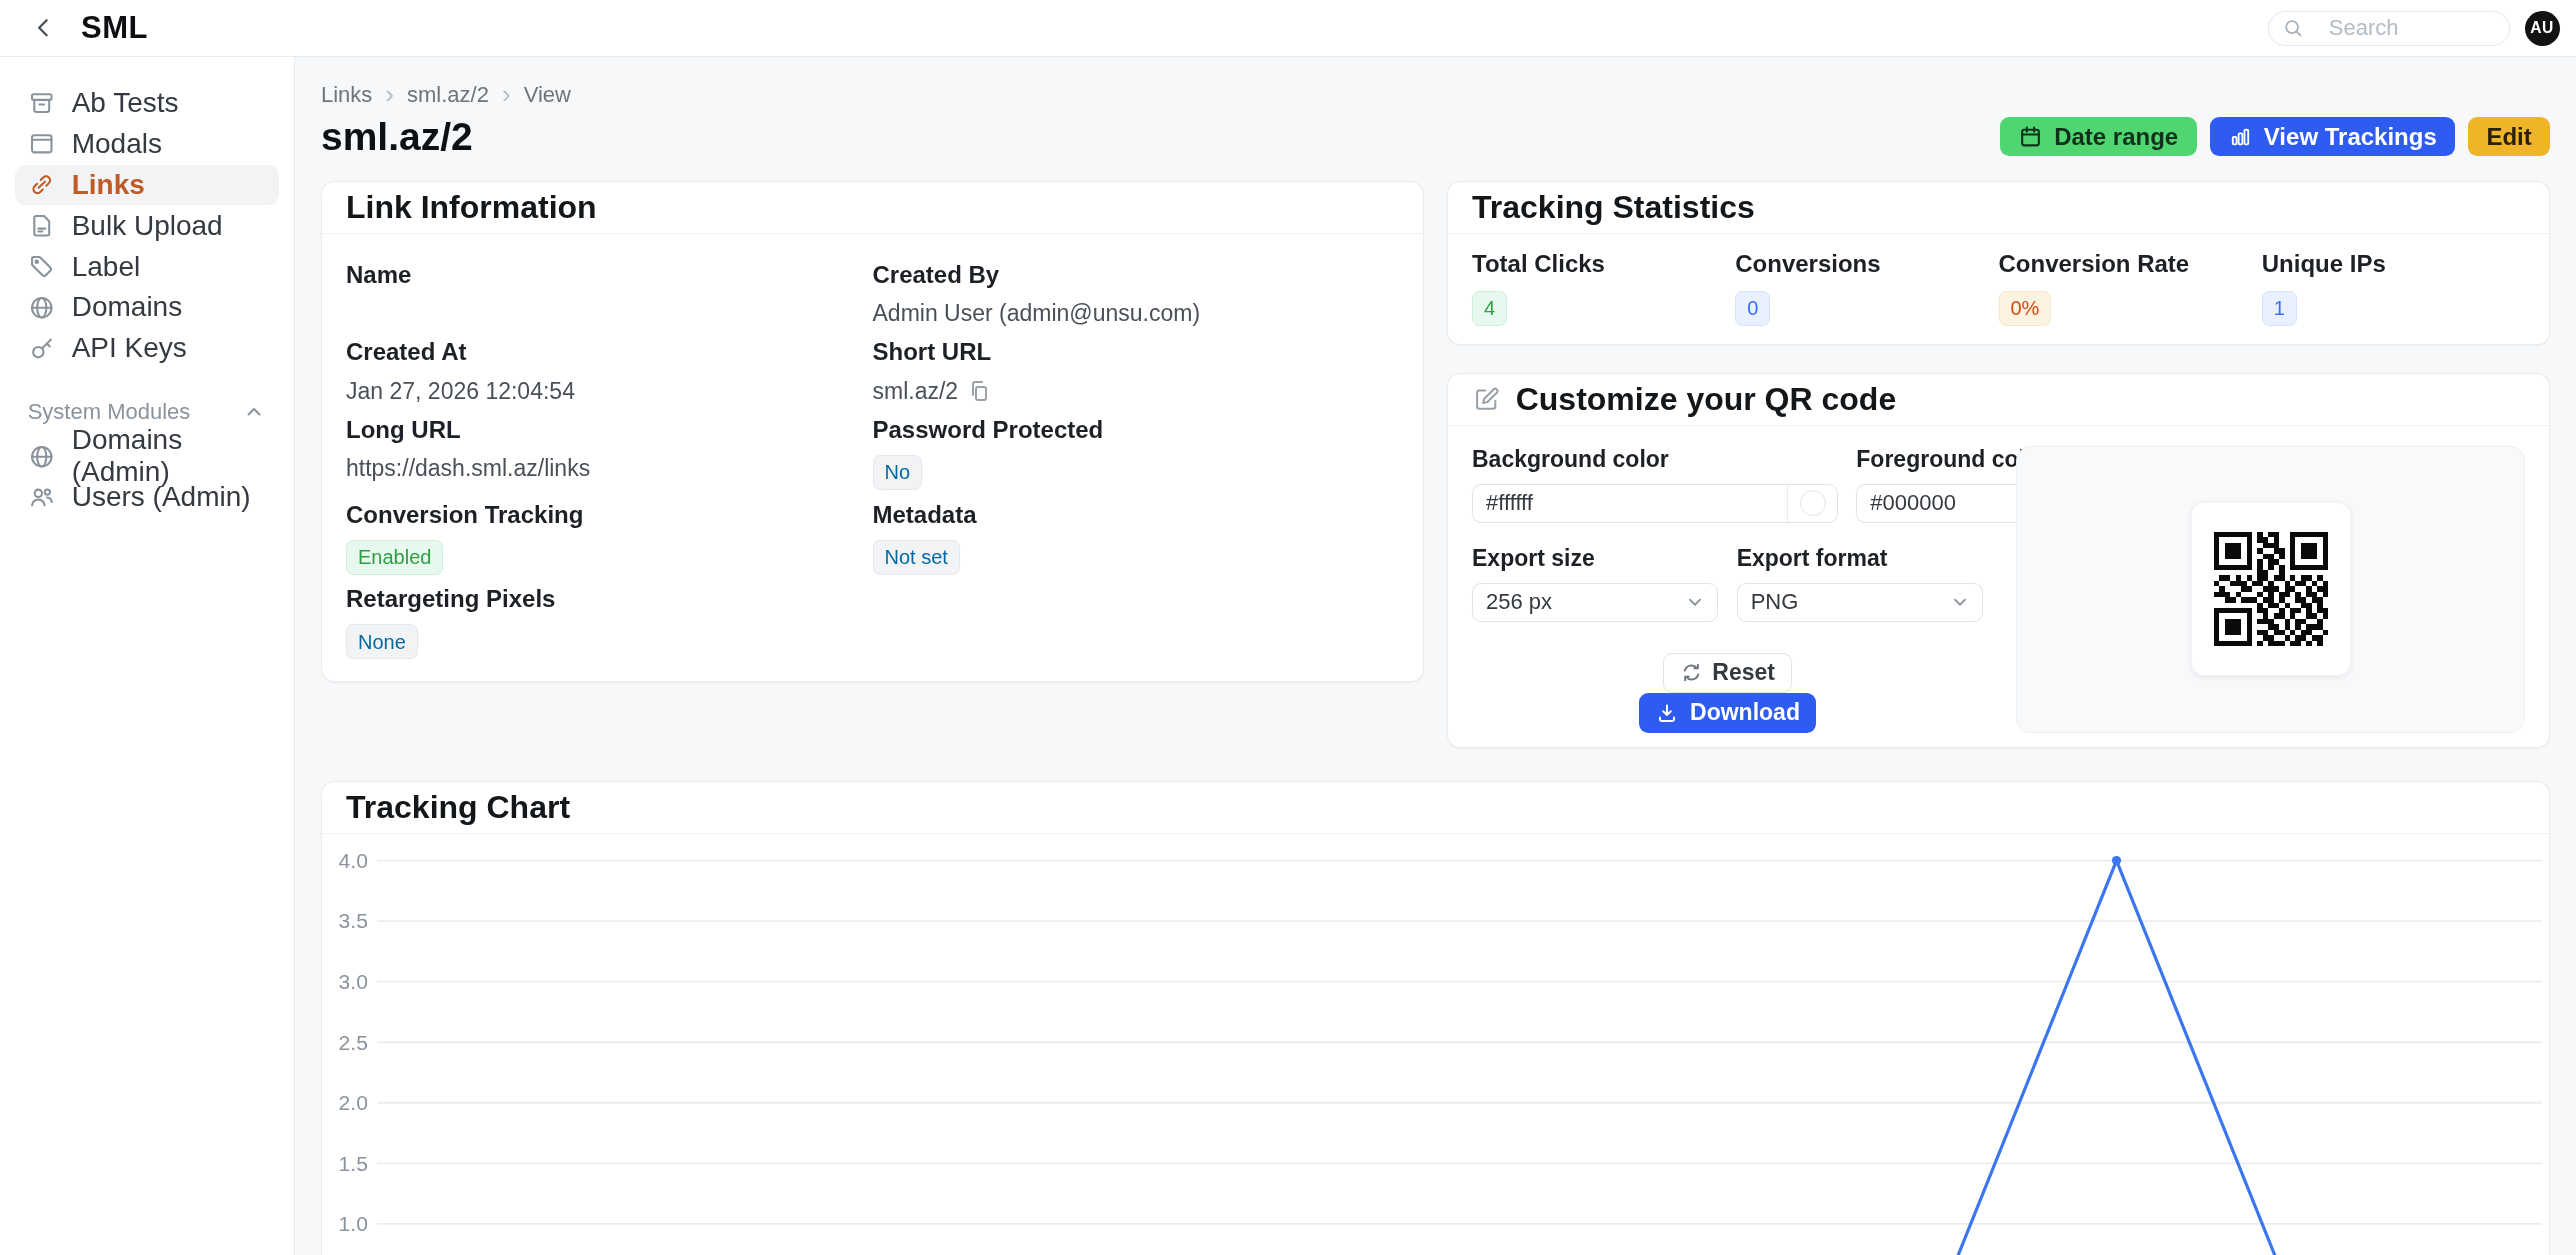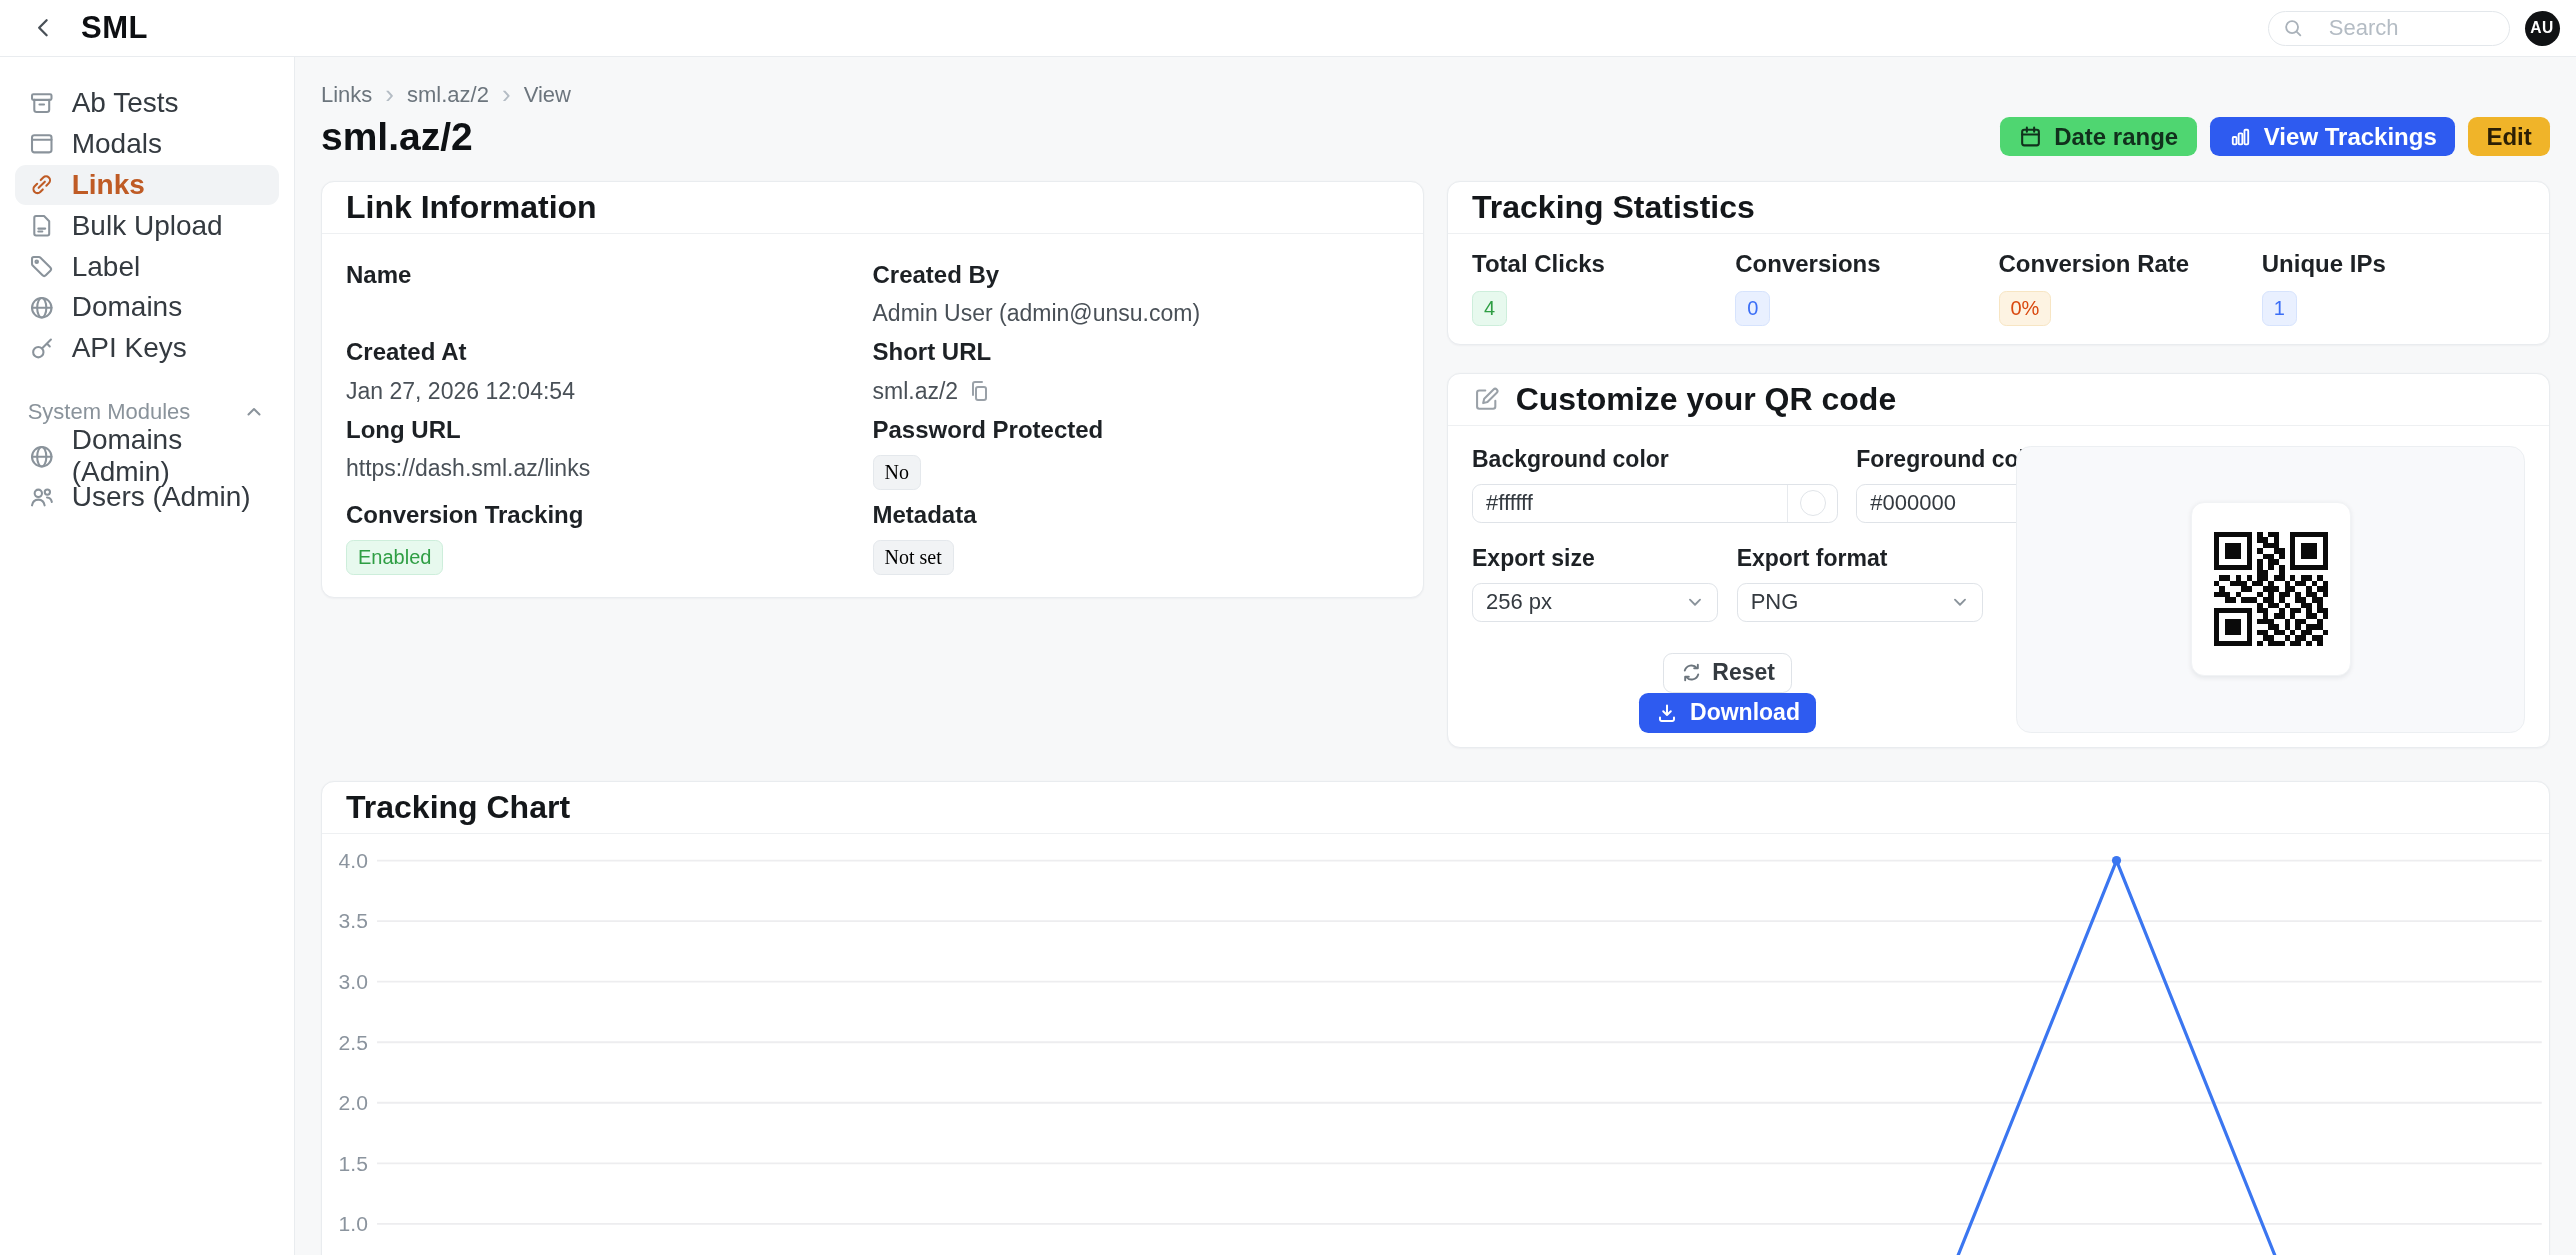--- a/index.html
+++ b/index.html
@@ -81,21 +81,21 @@
   .info-body { padding: 18.3px 24px 22px; display: grid; grid-template-columns: 1fr 1fr; row-gap: 1.8px; }
   .field { min-height: 64px; padding-top: 9.2px; }
   .f-label { font-size: 24px; font-weight: 600; color: #1d2125; }
   .f-value { margin-top: 11px; font-size: 23px; color: #495057; display: flex; align-items: center; gap: 9.2px; min-height: 27.5px; }
   .copy-btn { width: 24px; height: 24px; color: #9aa1a8; cursor: pointer; }
 
   .badge {
     display: inline-block; font-size: 20px; line-height: 1; padding: 6.4px 11px;
     border-radius: 7.3px; border: 0.9px solid transparent; font-weight: 500;
   }
-  .badge-gray   { background: #f1f3f5; border-color: #e4e8ec; color: #000000; font-family: Liberation Serif, serif; }
+  .badge-gray   { background: #f1f3f5; border-color: #e4e8ec; color: #0369a1; }
   .badge-green  { background: #e7f9ee; border-color: #cdeedb; color: #2f9e44; }
   .badge-blue   { background: #e9f0ff; border-color: #d6e3fd; color: #3b6ef6; }
   .badge-orange { background: #fdf3e2; border-color: #f7e5c3; color: #d9480f; }
 
   
   .stats-body { padding: 16.5px 24px 18.3px; display: grid; grid-template-columns: repeat(4, 1fr); }
   .stat .f-label { font-size: 24px; }
   .stat .badge { margin-top: 13px; }
 
   
@@ -325,20 +325,26 @@
         <div class="field">
           <div class="f-label">Conversion Tracking</div>
           <div class="f-value">
               <span class="badge badge-green">Enabled</span>
             </div>
         </div>
         <div class="field">
           <div class="f-label">Metadata</div>
           <div class="f-value">
               <span class="badge badge-gray">Not set</span>
+            </div>
+        </div>
+        <div class="field">
+          <div class="f-label">Retargeting Pixels</div>
+          <div class="f-value">
+              <span class="badge badge-gray">None</span>
             </div>
         </div>
       </div>
     </section>
 
     <div>
       <section class="card">
         <div class="card-head">
           <span>Tracking Statistics</span>
         </div>

